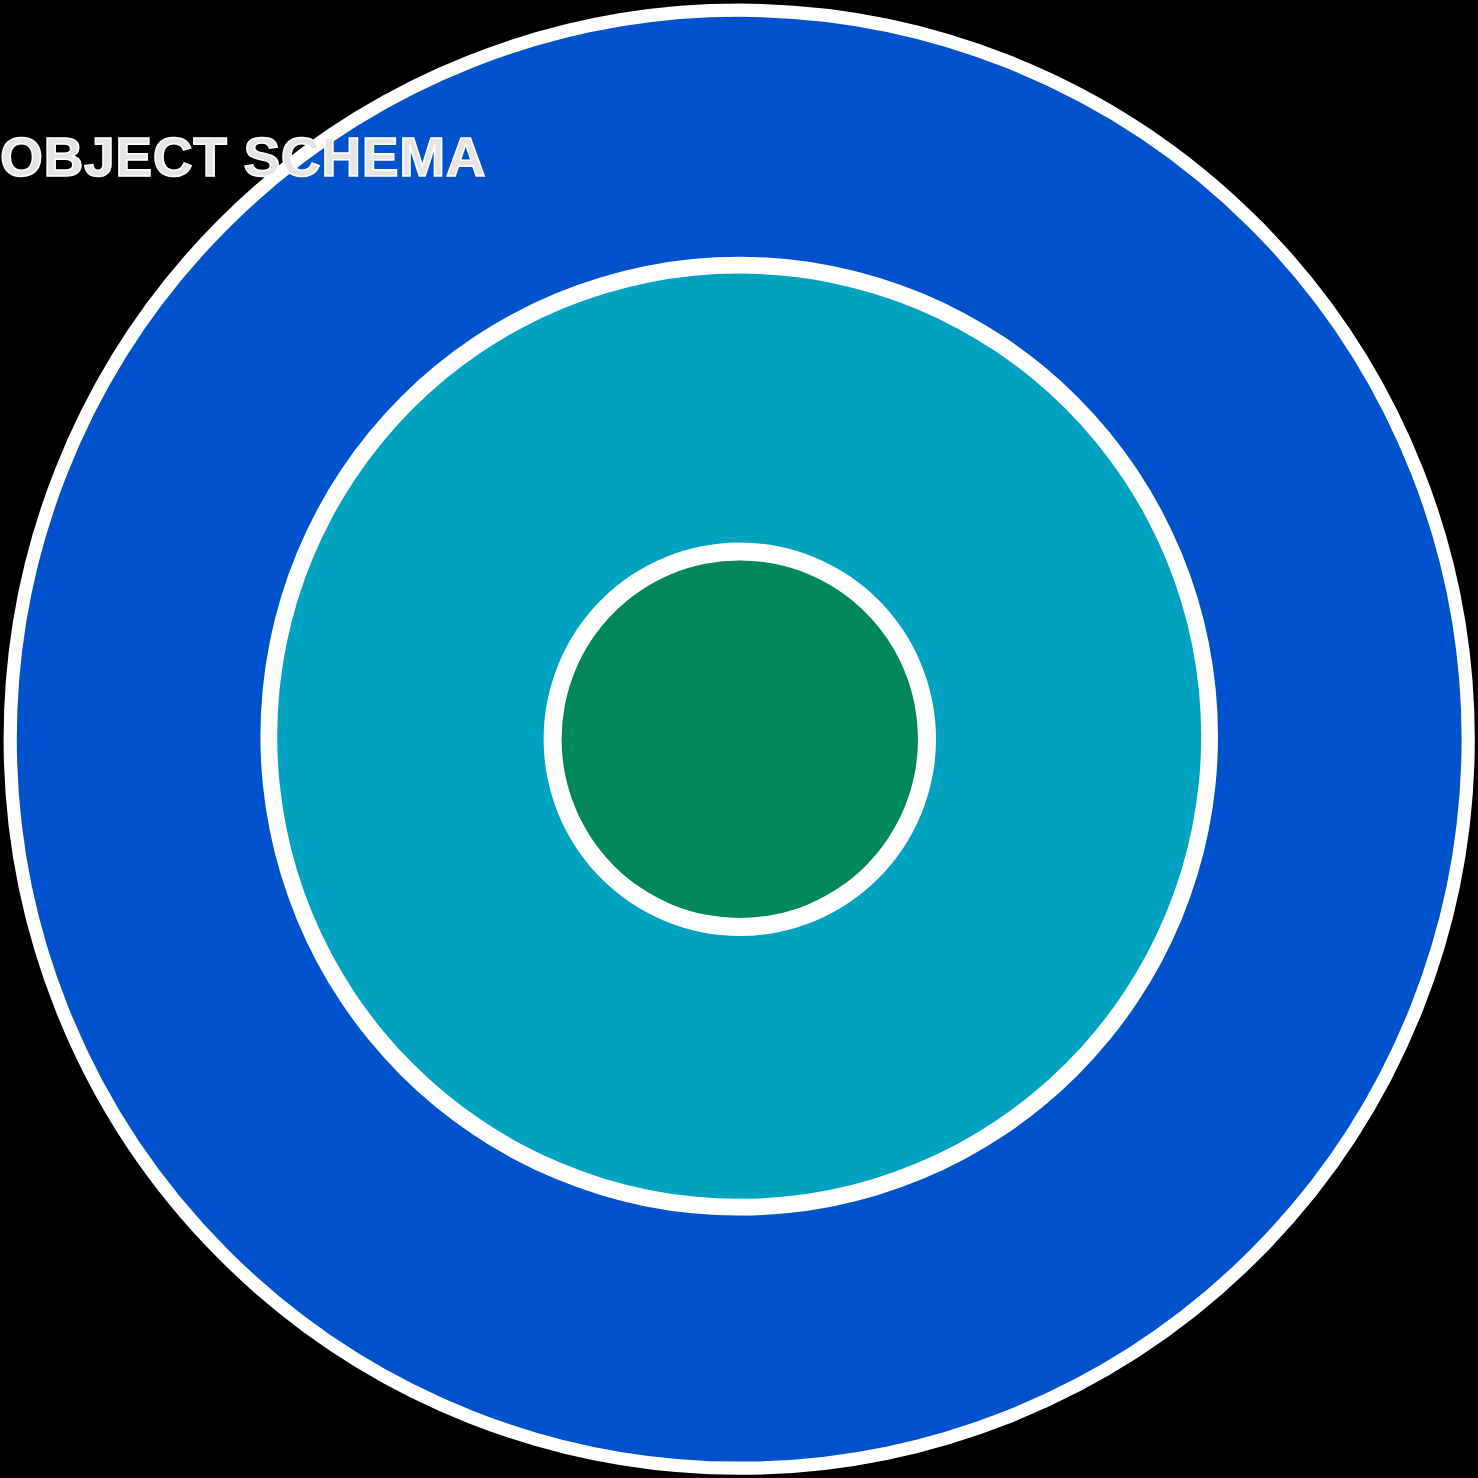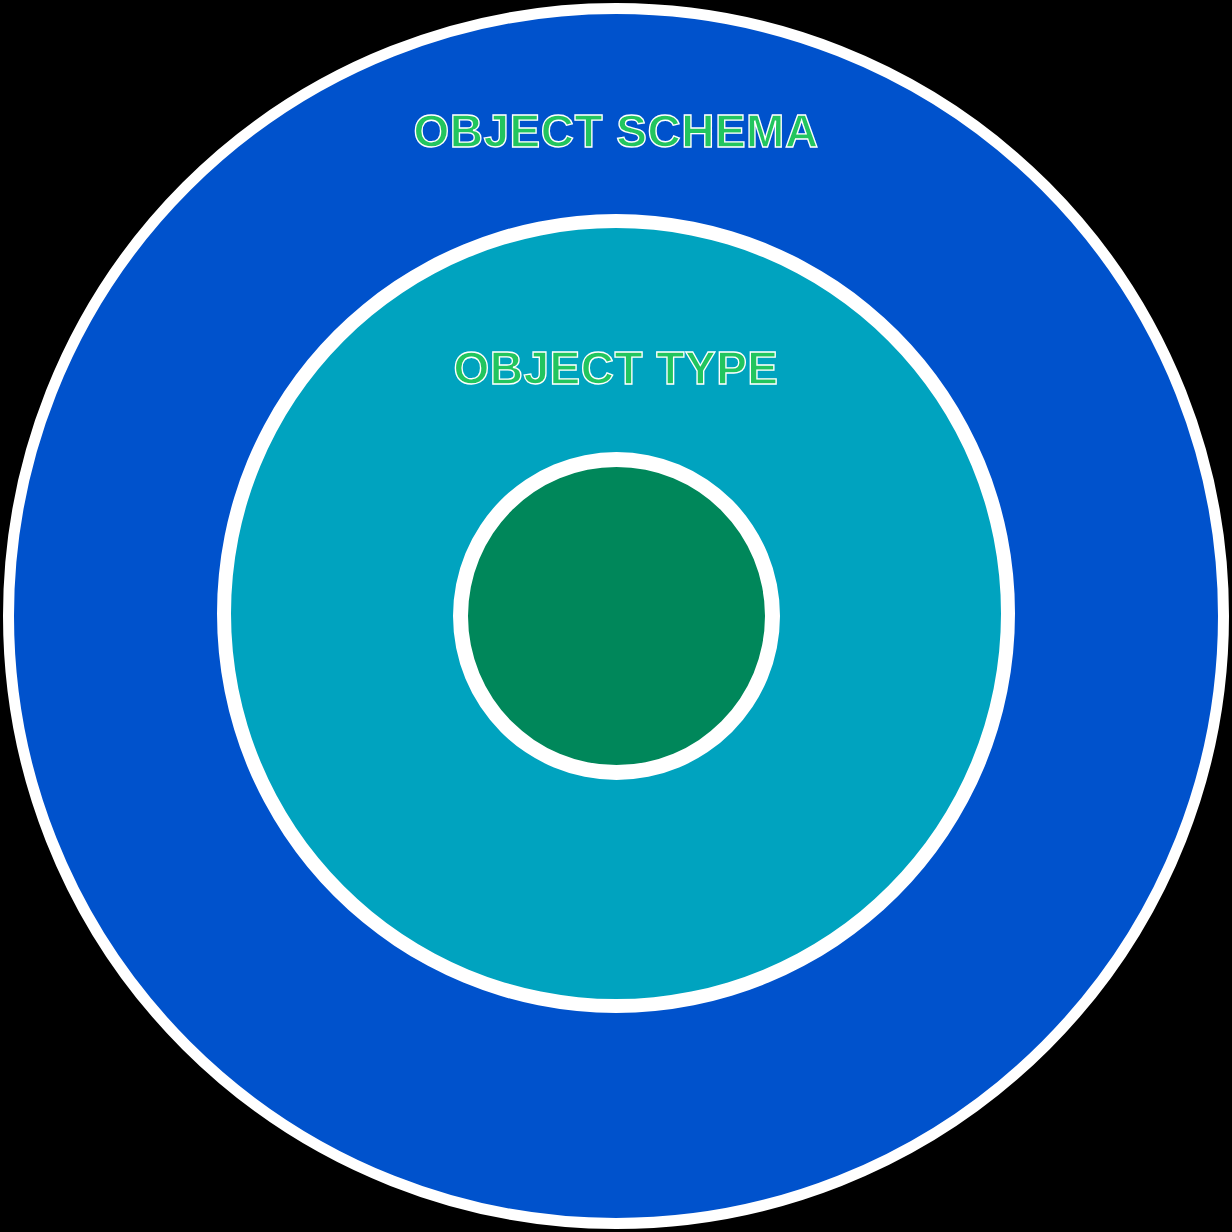--- a/index.html
+++ b/index.html
@@ -43,22 +43,21 @@
     left: 453px;
     top: 452px;
     width: 327px;
     height: 328px;
     border-width: 15px;
   }
   .ring-label {
     position: absolute;
     left: 0;
     width: 100%;
-    text-align: center;
-    color: #22c55e;
+    color: #e5e5e5;
     font-weight: 800;
     font-size: 46px;
     line-height: 52px;
     letter-spacing: 0.5px;
     -webkit-text-stroke: 1.3px #ffffff;
     white-space: nowrap;
     user-select: none;
   }
   .label-schema { top: 105px; }
   .label-type   { top: 342px; }
@@ -76,16 +75,15 @@
   <div class="circle circle-middle" style="background-color: rgb(0, 163, 191);">
     
   </div>
 
   <div class="circle circle-inner" style="background-color: rgb(0, 135, 90);">
     
   </div>
 
   <div class="ring-label label-schema">OBJECT SCHEMA</div>
 
-  <div class="ring-label label-type">OBJECT TYPE</div>
 
 
 </div>
 
 </body></html>

